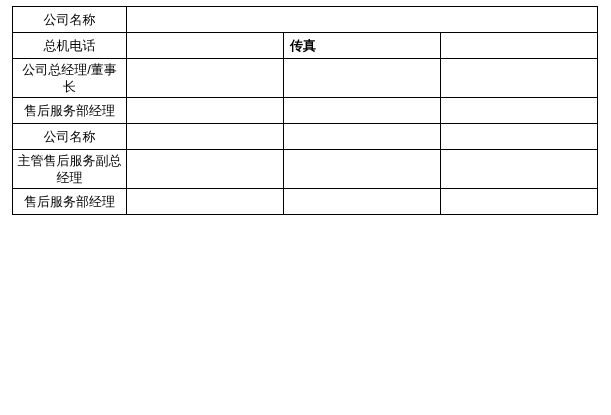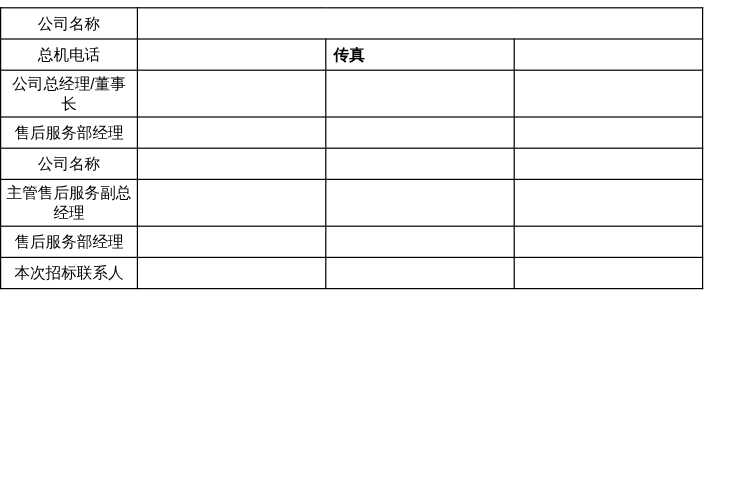--- a/index.html
+++ b/index.html
@@ -9,21 +9,21 @@
   }
   body {
     width: 611px;
     height: 415px;
     font-family: "Liberation Sans", sans-serif;
     color: #000000;
     overflow: hidden;
   }
   #sheet {
     position: absolute;
-    left: 0;
+    left: 12px;
     top: 6px;
     width: 524px;
   }
   table.form-table {
     border-collapse: collapse;
     table-layout: fixed;
     width: 586px;
   }
   table.form-table td {
     border: 1px solid #000000;
@@ -88,21 +88,15 @@
         <td class="empty col-b tall"></td>
         <td class="empty col-c tall"></td>
         <td class="empty col-d tall"></td>
       </tr>
       <tr>
         <td class="label-cell">售后服务部经理</td>
         <td class="empty col-b"></td>
         <td class="empty col-c"></td>
         <td class="empty col-d"></td>
       </tr>
-      <tr>
-        <td class="label-cell">本次招标联系人</td>
-        <td class="empty col-b"></td>
-        <td class="empty col-c"></td>
-        <td class="empty col-d"></td>
-      </tr>
     </tbody>
   </table>
 </div>
 
 </body></html>

